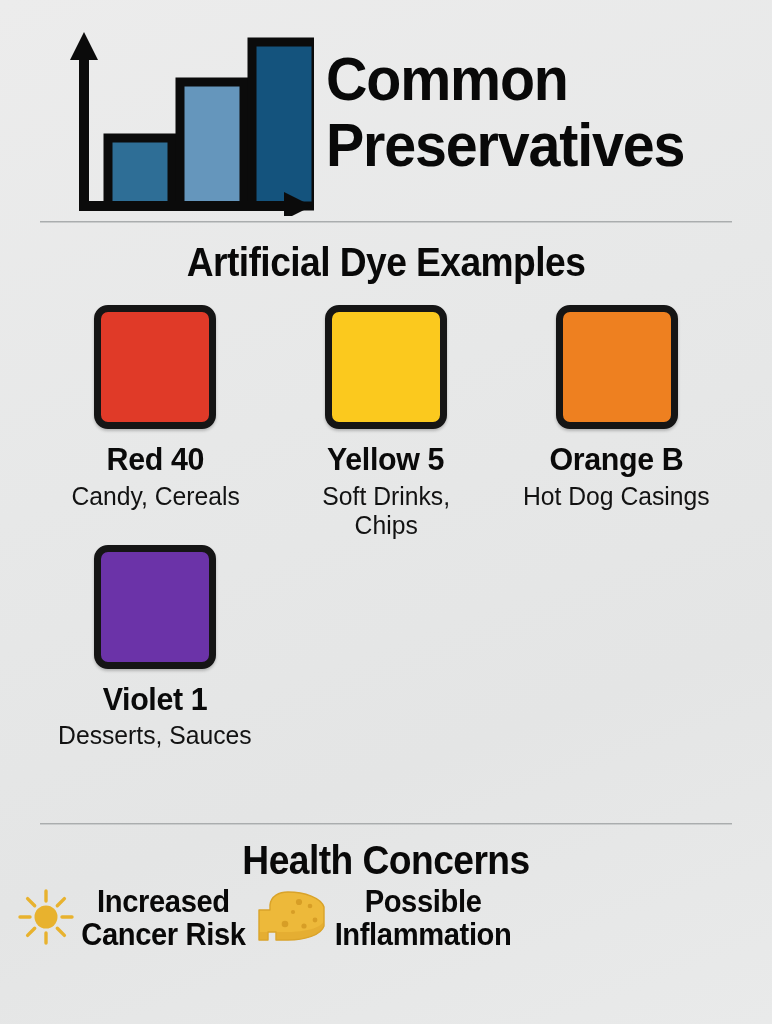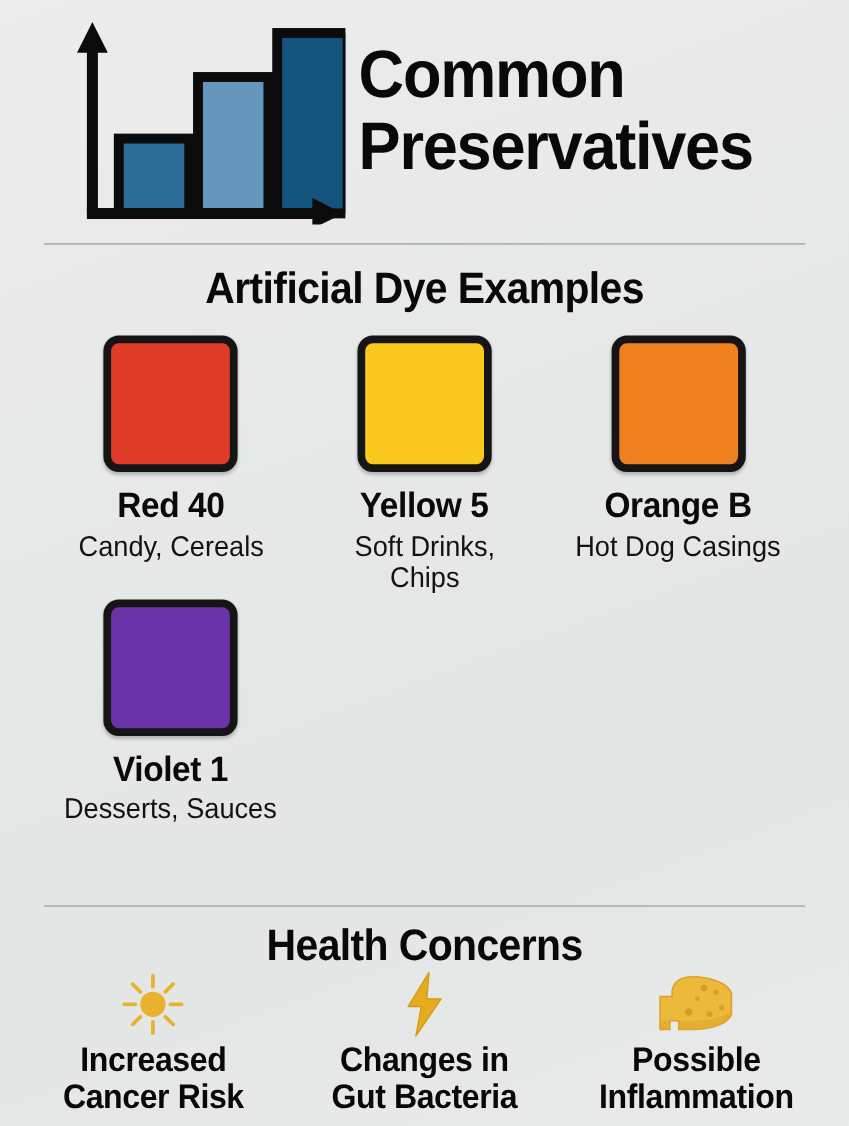--- a/index.html
+++ b/index.html
@@ -17,21 +17,21 @@
   }
   .page {
     position: relative;
     width: 772px;
     height: 1024px;
   }
 
   
   .header {
     position: absolute;
-    top: 0;
+    top: 12px;
     left: 0;
     width: 772px;
     height: 212px;
     display: flex;
     align-items: center;
   }
   .chart-icon {
     position: absolute;
     left: 62px;
     top: 18px;
@@ -131,21 +131,21 @@
   .health-grid {
     position: absolute;
     top: 882px;
     left: 16px;
     width: 740px;
     display: grid;
     grid-template-columns: repeat(3, 1fr);
   }
   .health-cell {
     display: flex;
-    flex-direction: column;
+    flex-direction: row;
     align-items: center;
   }
   .health-icon {
     height: 62px;
     display: flex;
     align-items: center;
     justify-content: center;
   }
   .health-label {
     margin-top: 4px;
@@ -241,29 +241,20 @@
             <line x1="41.3" y1="41.3" x2="48.4" y2="48.4"></line>
             <line x1="11.6" y1="48.4" x2="18.7" y2="41.3"></line>
             <line x1="41.3" y1="18.7" x2="48.4" y2="11.6"></line>
           </g>
         </svg>
       </div>
       <div class="health-label">Increased
 Cancer Risk</div>
     </div>
 
-    <div class="health-cell">
-      <div class="health-icon">
-        <svg width="42" height="62" viewBox="0 0 42 62" aria-hidden="true">
-          <path d="M25 2 L6 33 L18 33 L13 60 L36 26 L23 26 Z" fill="#E5AC1F" stroke="#D49A12" stroke-width="1.2" stroke-linejoin="round"></path>
-        </svg>
-      </div>
-      <div class="health-label">Changes in
-Gut Bacteria</div>
-    </div>
 
     <div class="health-cell">
       <div class="health-icon">
         <svg width="74" height="58" viewBox="0 0 74 58" aria-hidden="true">
 
           <path d="M15 17 C16 8, 24 4, 33 4 C50 4, 66 10, 69 19 L69 22 L15 22 Z" fill="#F0C74E"></path>
 
           <path d="M4 22 L15 22 L15 17 C16 8, 24 4, 33 4 C50 4, 66 10, 69 19
                    L69 38 C66 47, 50 52, 33 52 L21 52 L21 44 L13 44 L13 52 L4 52 Z" fill="#EDB93A" stroke="#D9A32A" stroke-width="1.4" stroke-linejoin="round"></path>
 

